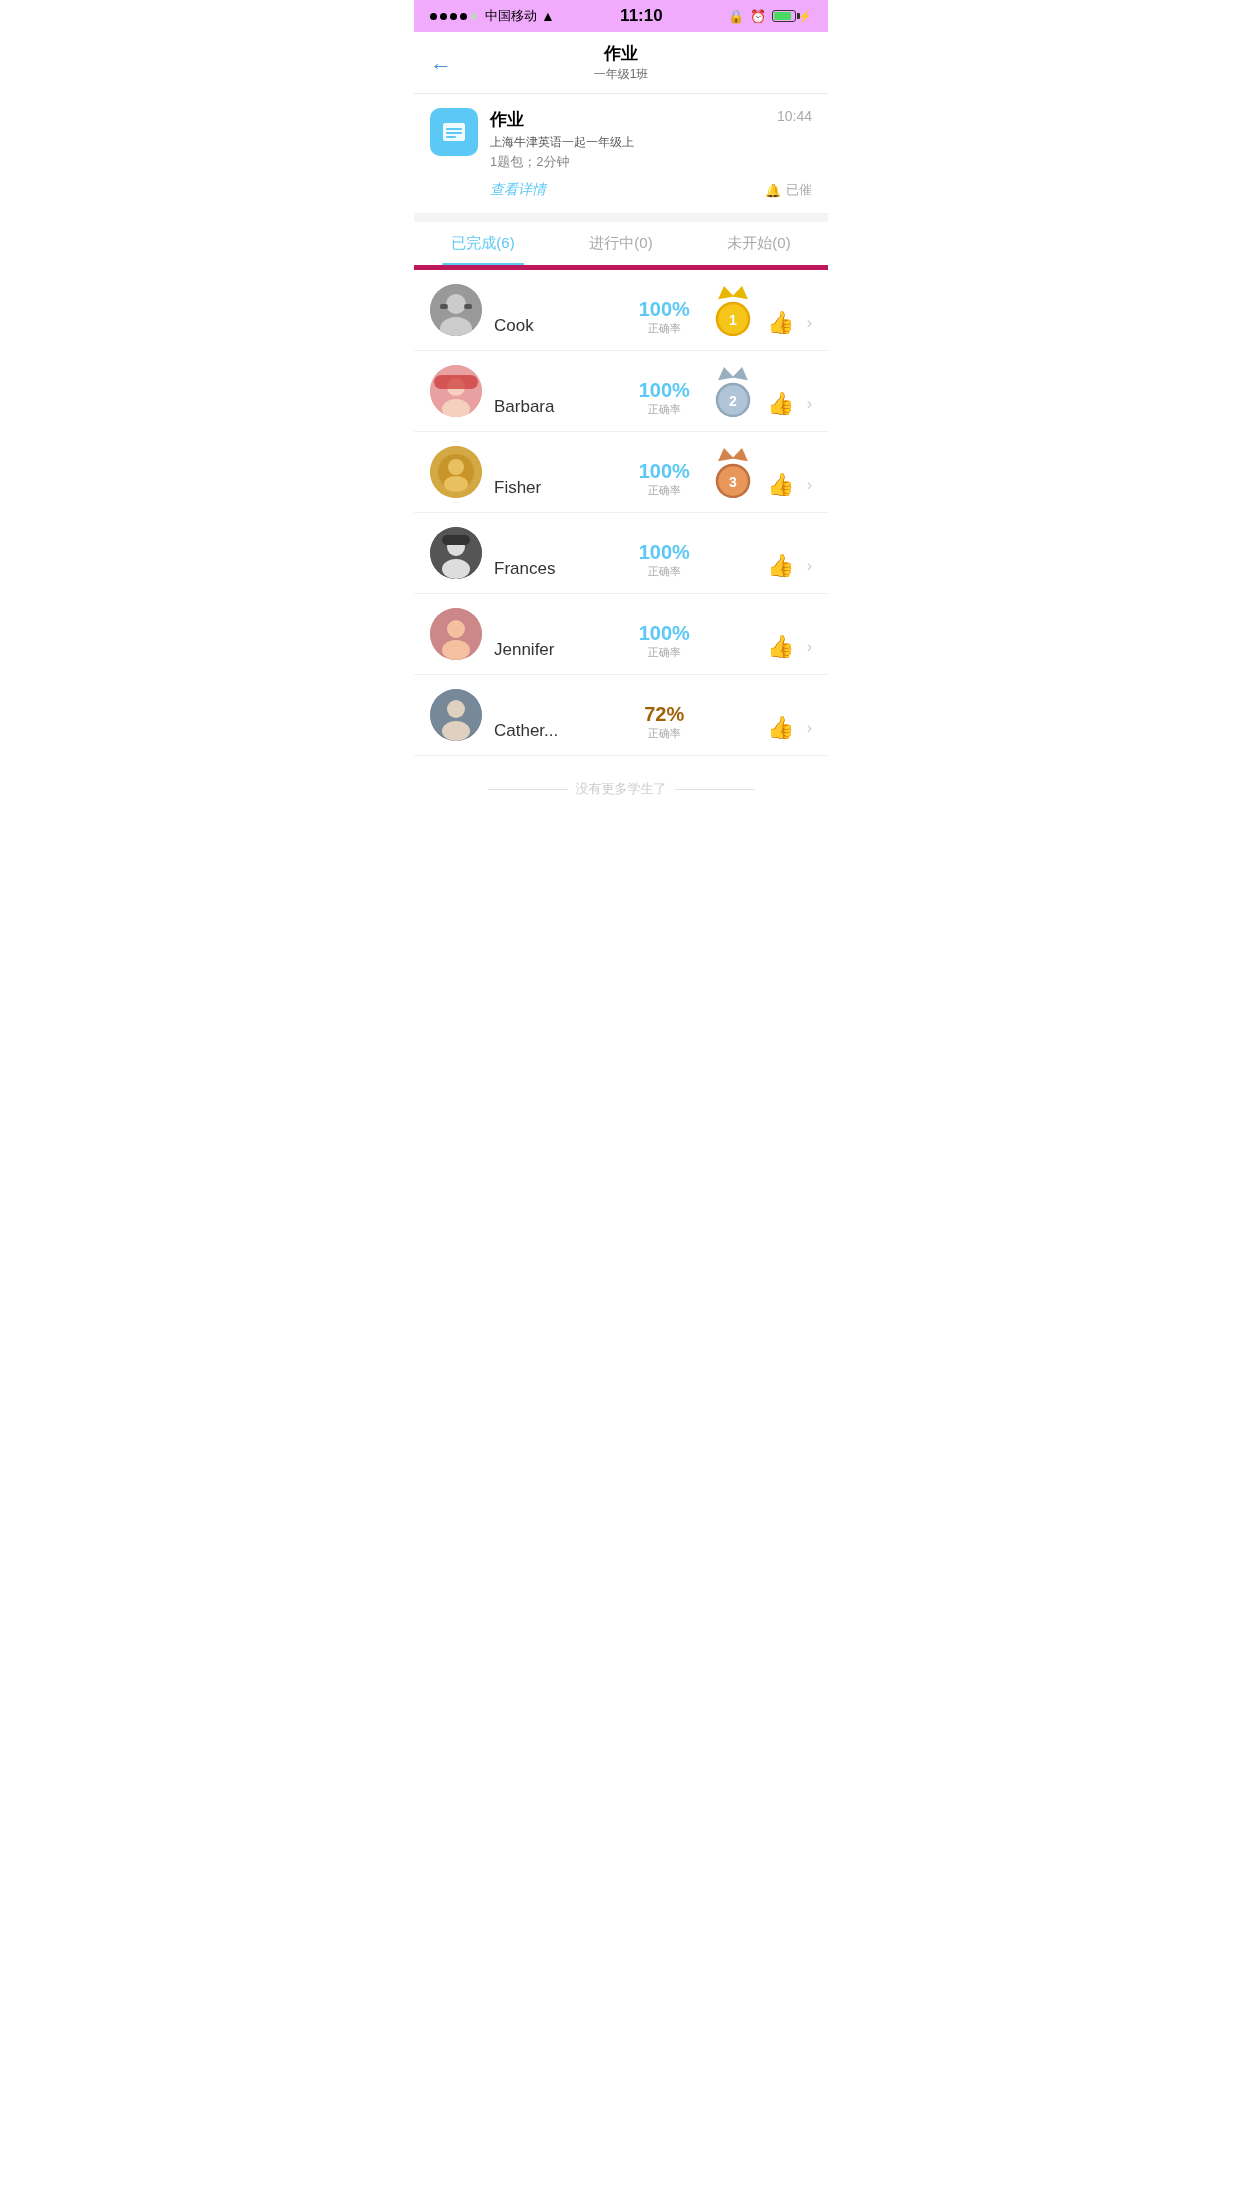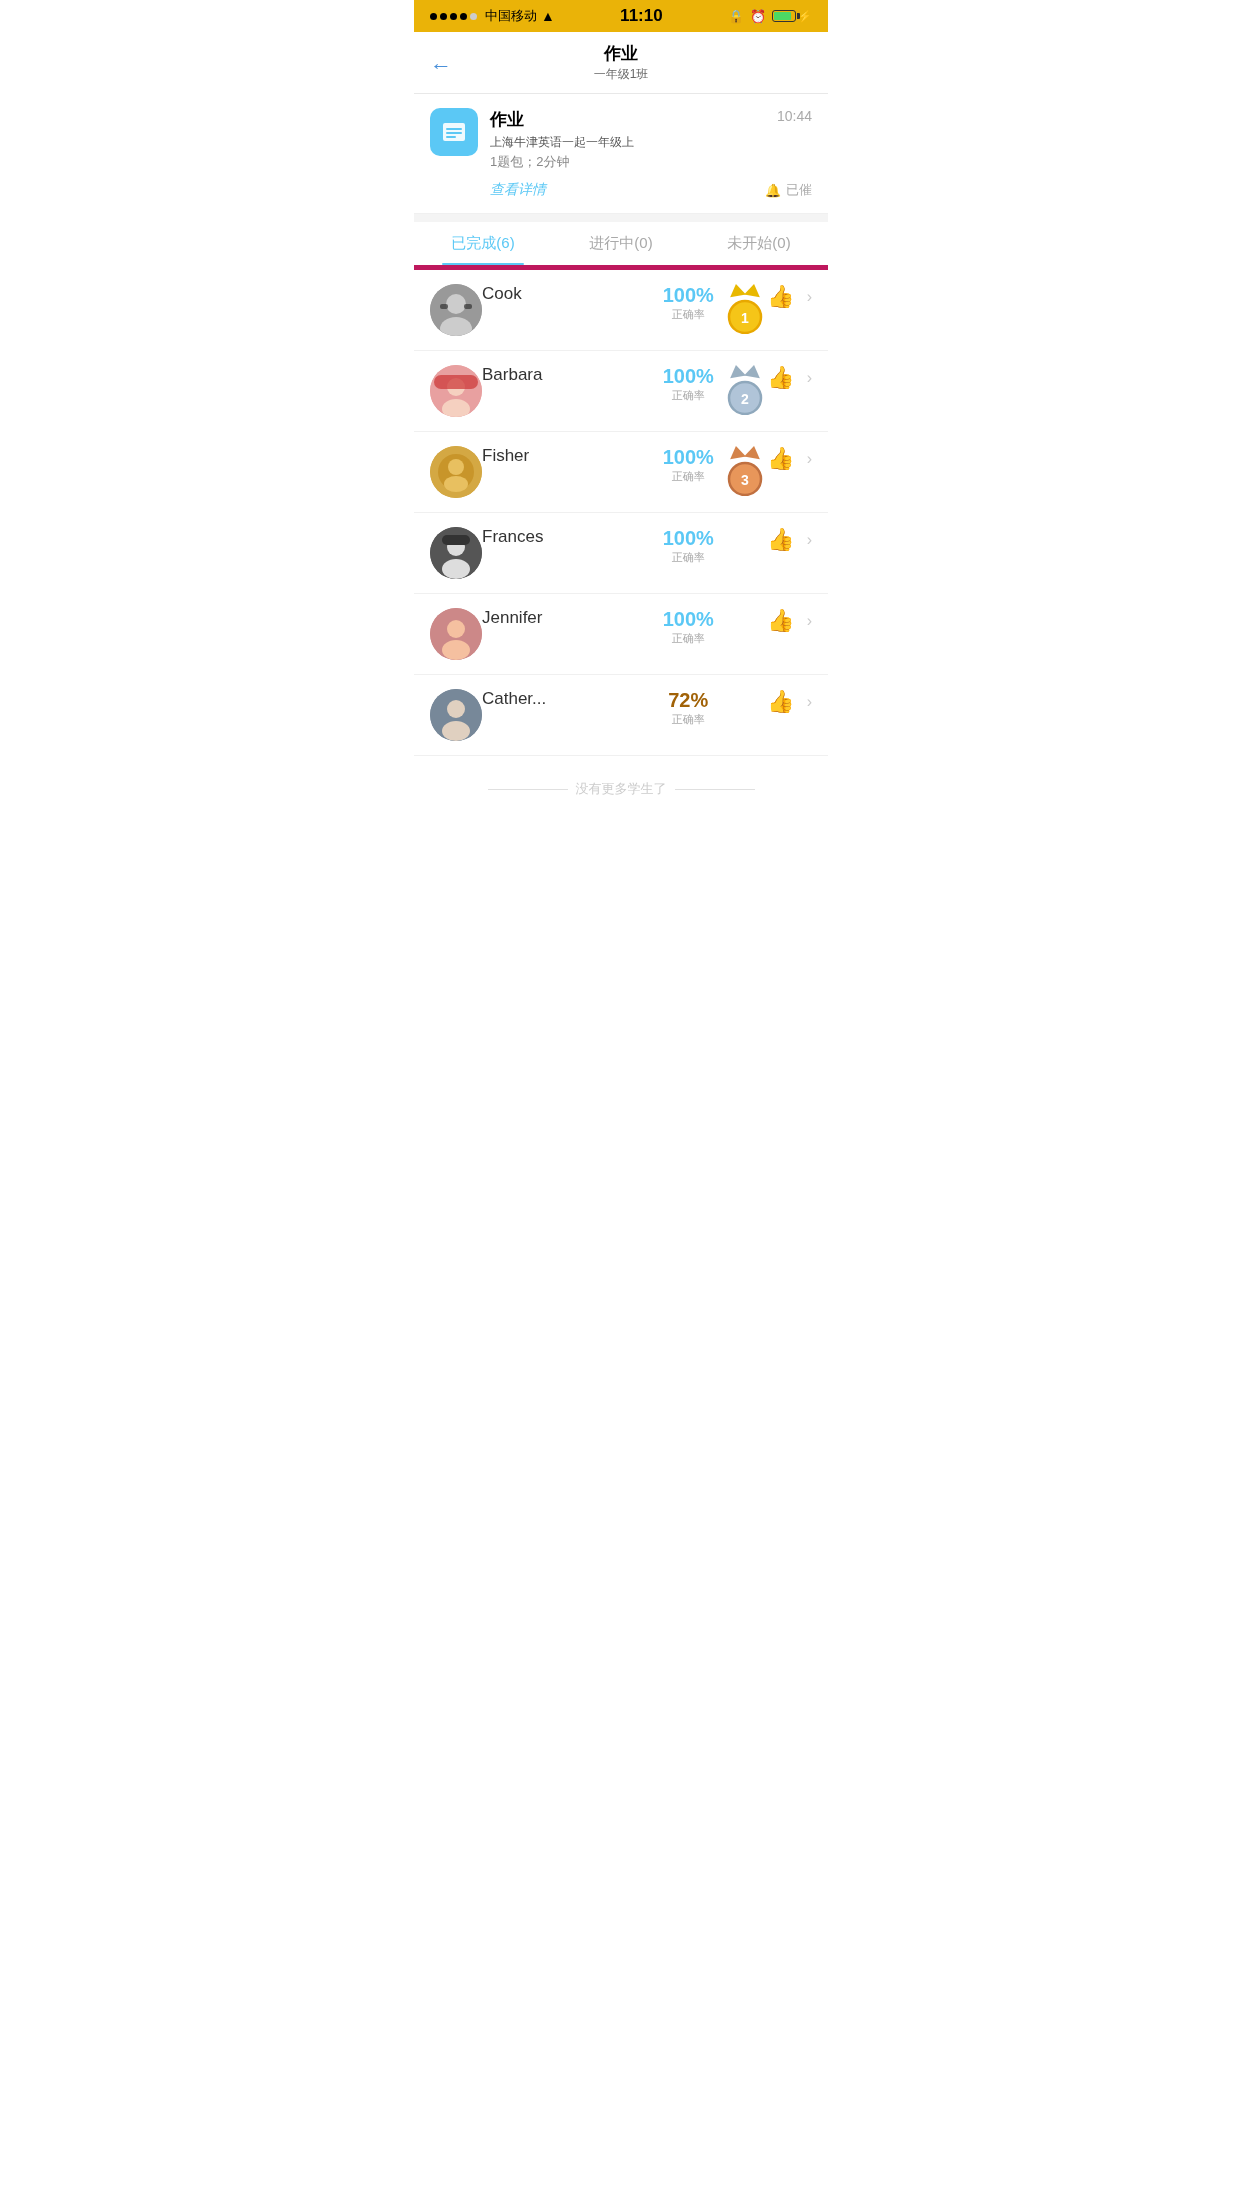--- a/index.html
+++ b/index.html
@@ -11,21 +11,21 @@
       margin: 0 auto;
       min-height: 736px;
     }
 
     
     .status-bar {
       display: flex;
       justify-content: space-between;
       align-items: center;
       padding: 6px 16px;
-      background: #eab308;
+      background: #f0abfc;
       height: 32px;
     }
     .status-left { display: flex; align-items: center; gap: 4px; font-size: 12px; }
     .status-dots { display: flex; gap: 3px; }
     .status-dot { width: 7px; height: 7px; background: #000; border-radius: 50%; }
     .status-carrier { font-size: 13px; font-weight: 500; margin-left: 4px; }
     .status-wifi { font-size: 14px; }
     .status-center { font-size: 17px; font-weight: 600; }
     .status-right { display: flex; align-items: center; gap: 6px; font-size: 12px; }
     .battery-container { display: flex; align-items: center; gap: 2px; }
@@ -136,23 +136,24 @@
       width: 60%;
       height: 2px;
       background: #5bc8f5;
       border-radius: 1px;
     }
 
     
     .student-list { background: #fff; }
     .student-row {
       display: flex;
-      align-items: flex-start;
+      align-items: flex-end;
       padding: 14px 16px;
       border-bottom: 1px solid #f0f0f0;
+      gap: 12px;
     }
     .student-avatar {
       width: 52px;
       height: 52px;
       border-radius: 50%;
       overflow: hidden;
       flex-shrink: 0;
       background: #ddd;
       display: flex;
       align-items: center;

